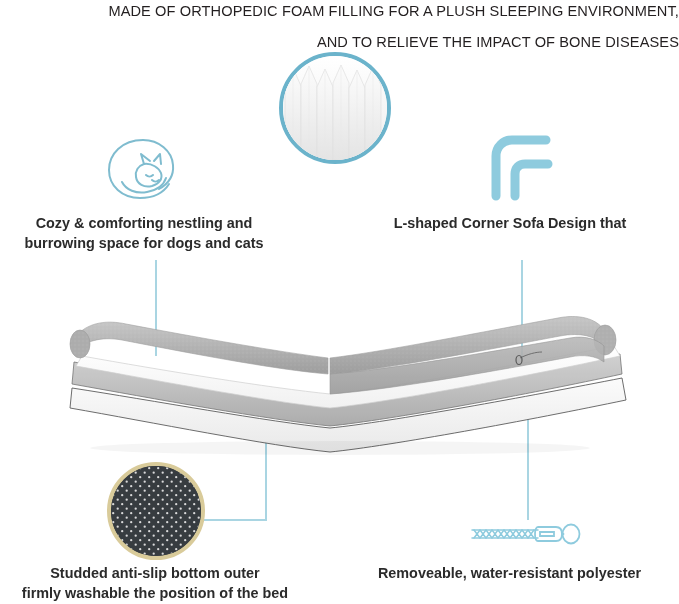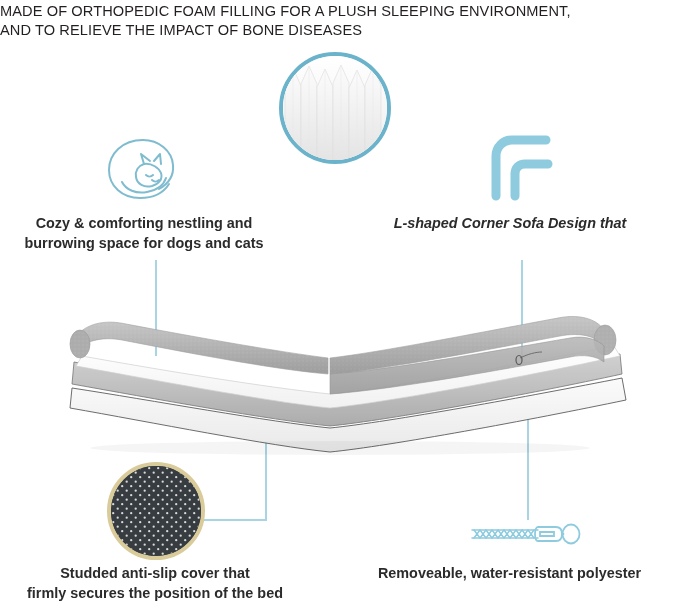--- a/index.html
+++ b/index.html
@@ -15,42 +15,42 @@
     width: 679px;
     height: 604px;
     background: #ffffff;
   }
 
   
   .headline {
     position: absolute;
     left: 0; top: 2px;
     width: 679px;
-    text-align: left;
+    text-align: right;
     color: #231f20;
     font-size: 14.6px;
     letter-spacing: .1px;
     line-height: 19px;
     font-weight: 400;
     white-space: nowrap;
   }
-  .headline .l2 { display: block; }
+  .headline .l2 { display: block; margin-top: 12px; }
 
   
   .callout {
     position: absolute;
     text-align: center;
     color: #2b2b2b;
     font-size: 14.4px;
     line-height: 20px;
     font-weight: 600;
   }
   .callout span { display: block; white-space: nowrap; }
   #txt-nestling { left: -6px;  top: 213px; width: 300px; }
-  #txt-lshape   { left: 340px; top: 213px; width: 340px; font-style: italic; }
+  #txt-lshape   { left: 340px; top: 213px; width: 340px; }
   #txt-studded  { left: 0px;   top: 563px; width: 310px; }
   #txt-cover    { left: 340px; top: 563px; width: 339px; }
 
   
   .conn {
     position: absolute;
     background: #a9d5e2;
   }
   .conn.v { width: 2px; }
   .conn.h { height: 2px; }
@@ -293,21 +293,21 @@
                  C68 20 67 17 67 13 C67 9 68 6 70 6 Z"></path>
         <path d="M72 11 L86 11 L86 15 L72 15 Z"></path>
       </g>
 
       <ellipse cx="103" cy="13" rx="8.5" ry="9.5" fill="none" stroke="#8ecbde" stroke-width="1.8"></ellipse>
       <path d="M94 13 L95.5 13" stroke="#8ecbde" stroke-width="1.8" stroke-linecap="round"></path>
     </svg>
   </div>
 
   <div class="callout" id="txt-studded">
-    <span>Studded anti-slip cover that</span>
-    <span>firmly secures the position of the bed</span>
+    <span>Studded anti-slip bottom outer</span>
+    <span>firmly washable the position of the bed</span>
   </div>
 
   <div class="callout" id="txt-cover">
     <span>Removeable, water-resistant polyester</span>
   </div>
 
 </div>
 
 </body></html>

